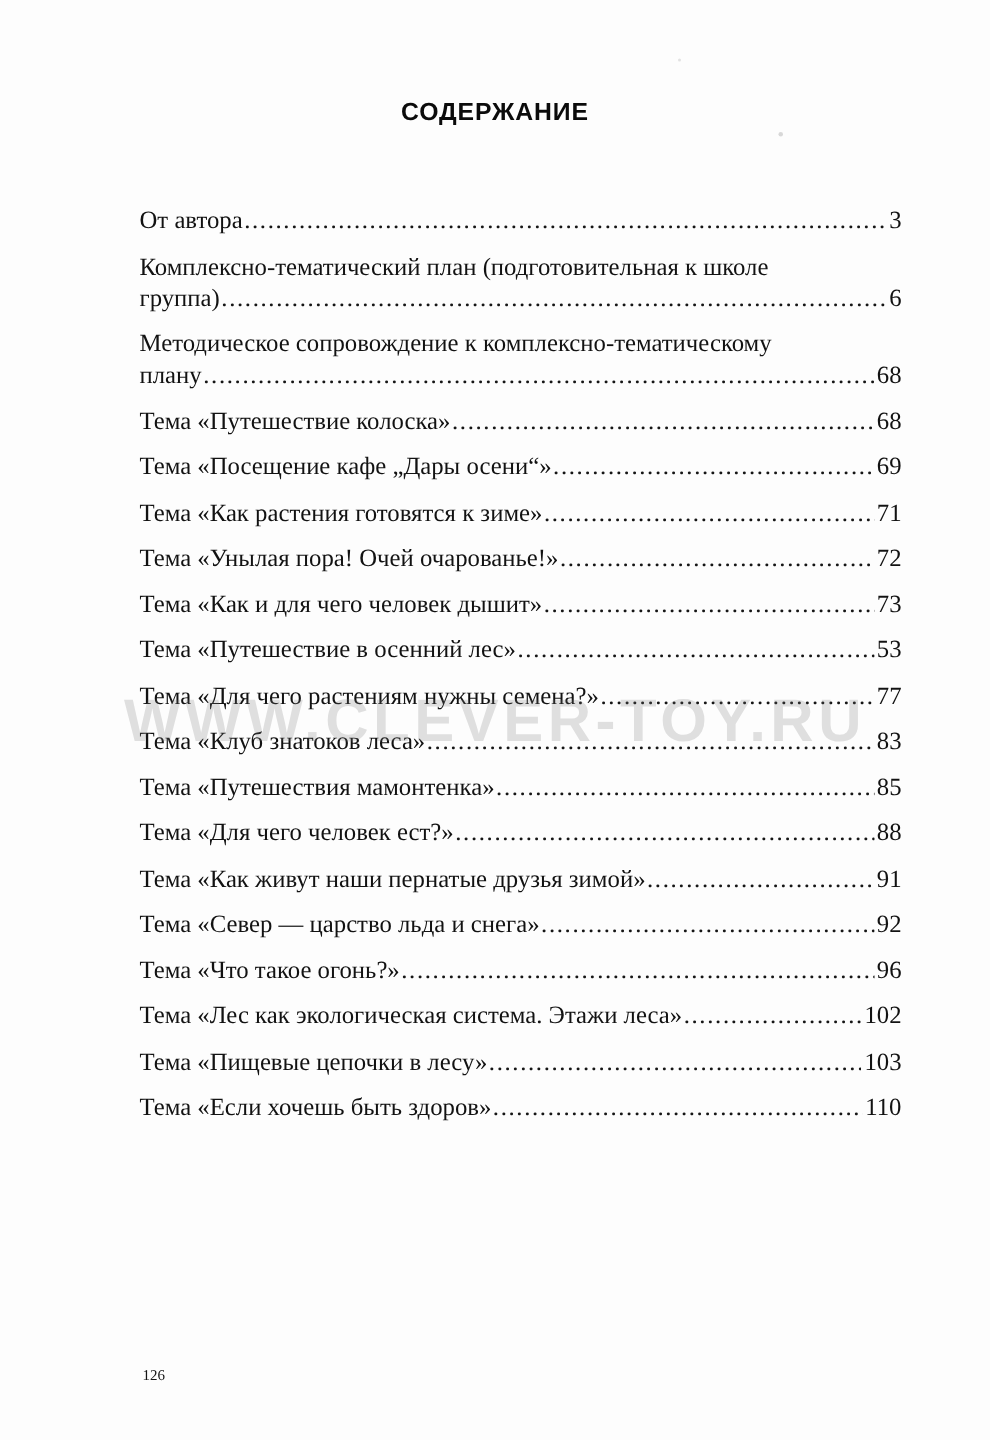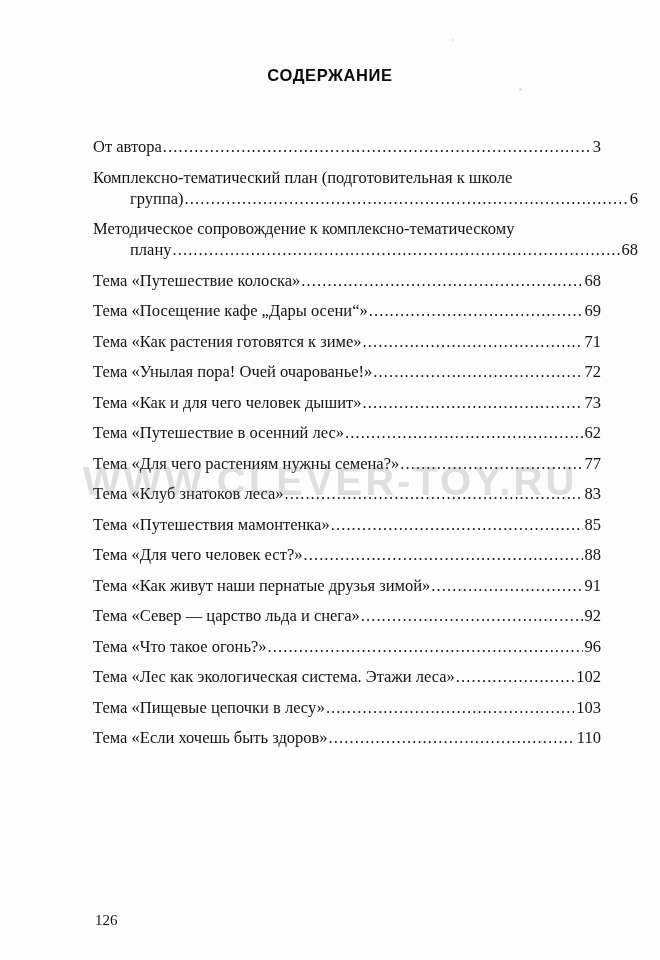--- a/index.html
+++ b/index.html
@@ -81,27 +81,26 @@
   .toc-entry.wrap {
     min-height: 42px;
   }
   .toc-entry.wrap .l1 {
     display: block;
   }
   .toc-entry.wrap .l2 {
     display: flex;
     align-items: baseline;
     width: 100%;
-    margin-left: 37px;
   }
   .folio {
     position: absolute;
     left: 95px;
     top: 912px;
-    font-size: 15px;
+    font-size: 10px;
     font-family: "Liberation Serif", serif;
     color: #141414;
   }
   .watermark {
     position: absolute;
     top: 459px;
     left: 0;
     width: 100%;
     text-align: center;
     font-family: "Liberation Sans", sans-serif;
@@ -186,21 +185,21 @@
         <div class="row">
           <span class="title">Тема «Как и для чего человек дышит»</span>
           <span class="leader"></span>
           <span class="page-num">73</span>
         </div>
       </div>
       <div class="toc-entry single">
         <div class="row">
           <span class="title">Тема «Путешествие в осенний лес»</span>
           <span class="leader"></span>
-          <span class="page-num">62</span>
+          <span class="page-num">53</span>
         </div>
       </div>
       <div class="toc-entry single">
         <div class="row">
           <span class="title">Тема «Для чего растениям нужны семена?»</span>
           <span class="leader"></span>
           <span class="page-num">77</span>
         </div>
       </div>
       <div class="toc-entry single">

